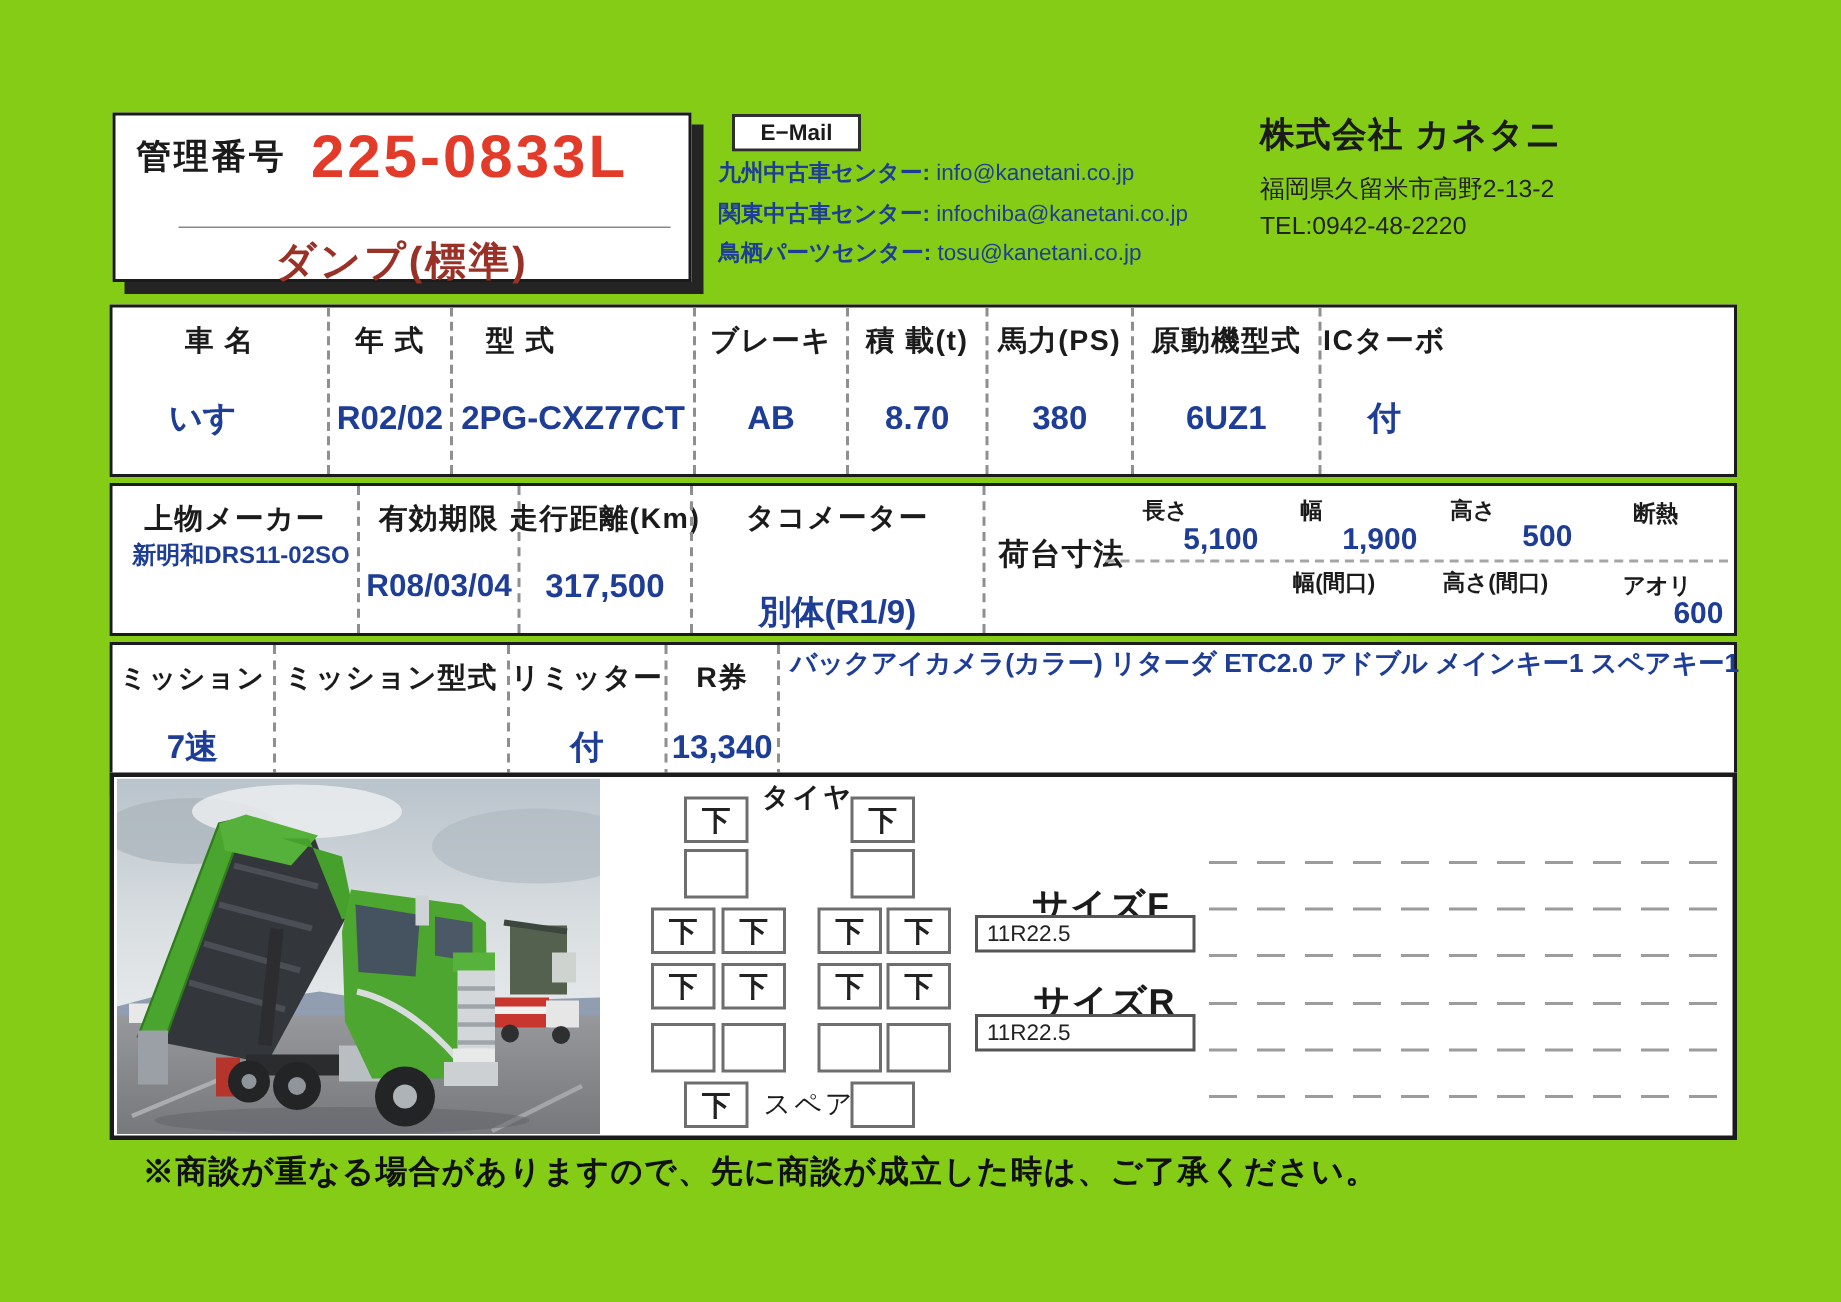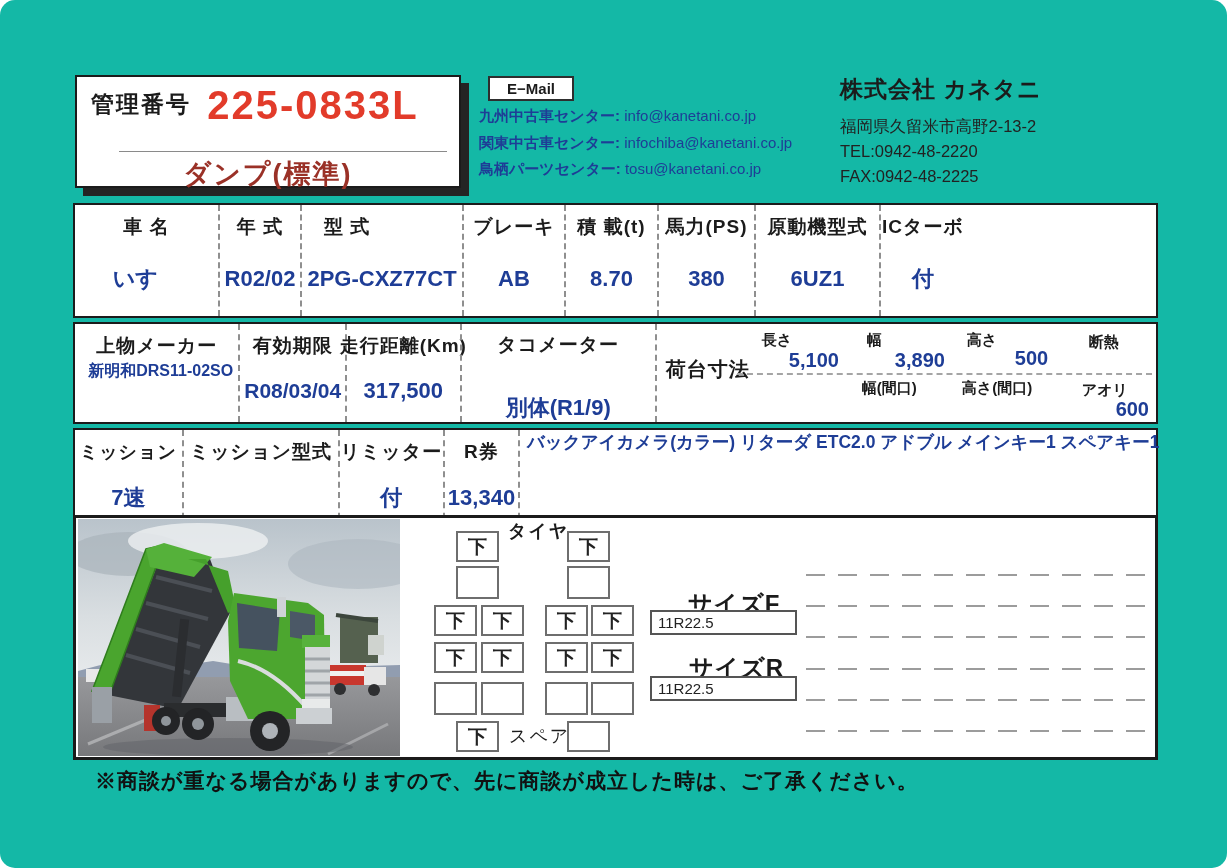--- a/index.html
+++ b/index.html
@@ -1,20 +1,20 @@
 <!DOCTYPE html>
 <html><head>
 <meta charset="utf-8">
 <style>
   * { margin:0; padding:0; box-sizing:border-box; }
   html,body { background:#ffffff; }
   .page {
     position:relative; width:1227px; height:868px;
-    background:#14b8a6; font-family:"Liberation Sans", sans-serif;
-    color:#1b1b1b; overflow:hidden;border-radius:15px;
+    background:#84cc16; font-family:"Liberation Sans", sans-serif;
+    color:#1b1b1b; overflow:hidden;
   }
   
   .mgmt-box {
     position:absolute; left:75px; top:75px; width:386px; height:113px;
     background:#fff; border:2.5px solid #1b1b1b;
     box-shadow:8px 8px 0 0 #242424;
   }
   .mgmt-label { position:absolute; left:14px; top:12px; font-size:23px; font-weight:bold; letter-spacing:2px; }
   .mgmt-number { position:absolute; left:0; right:0; top:6px; text-align:center; padding-left:90px;
     font-size:40px; font-weight:bold; color:#e23b2a; letter-spacing:2px; }
@@ -103,21 +103,20 @@
     <div>
       <span class="lbl">鳥栖パーツセンター:</span>
       <span class="adr">tosu@kanetani.co.jp</span>
     </div>
   </div>
 
   <div class="company">
     <div class="company-name">株式会社 カネタニ</div>
     <div class="company-line">福岡県久留米市高野2-13-2</div>
     <div class="company-line">TEL:0942-48-2220</div>
-    <div class="company-line">FAX:0942-48-2225</div>
   </div>
 
   <div class="specrow" style="top:203px; height:115px;">
     <div class="cell" style="width:143px;">
       <div class="hd">車 名</div>
       <div class="val">いすゞ</div>
     </div>
     <div class="cell" style="width:82px;">
       <div class="hd">年 式</div>
       <div class="val">R02/02</div>
@@ -166,21 +165,21 @@
     </div>
     <div class="cell" style="width:196px;gap:35px;">
       <div class="hd">タコメーター</div>
       <div class="val">別体(R1/9)</div>
     </div>
     <div class="cell bed-cell" style="width:503px;">
       <div class="bed-label">荷台寸法</div>
       <div class="bed-sub-label" style="left:105px; top:7px;">長さ</div>
       <div class="bed-sub-val" style="left:132px; top:25px;">5,100</div>
       <div class="bed-sub-label" style="left:210px; top:7px;">幅</div>
-      <div class="bed-sub-val" style="left:238px; top:25px;">3,890</div>
+      <div class="bed-sub-val" style="left:238px; top:25px;">1,900</div>
       <div class="bed-sub-label" style="left:310px; top:7px;">高さ</div>
       <div class="bed-sub-val" style="left:358px; top:23px;">500</div>
       <div class="bed-sub-label" style="left:432px; top:9px;">断熱</div>
       <div class="bed-sub-val" style="left:470px; top:25px;"></div>
       <div class="bed-divider"></div>
       <div class="bed-sub-label" style="left:205px; top:55px;">幅(間口)</div>
       <div class="bed-sub-label" style="left:305px; top:55px;">高さ(間口)</div>
       <div class="bed-sub-label" style="left:425px; top:57px;">アオリ</div>
       <div class="bed-sub-val" style="right:7px; top:74px;">600</div>
     </div>

